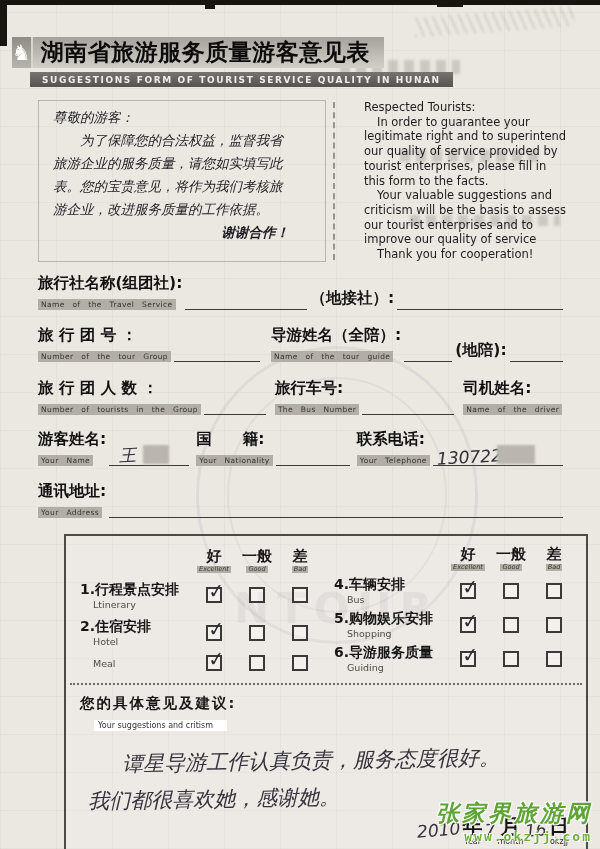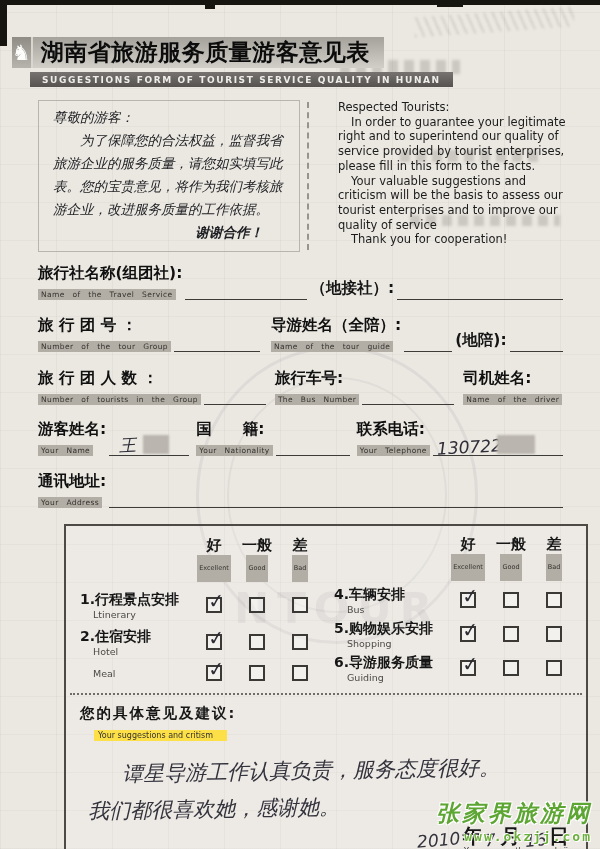--- a/index.html
+++ b/index.html
@@ -44,21 +44,21 @@
   .title-row { display:flex; align-items:stretch; height:31px; margin:37px 0 0 12px; width:355px; }
   .logo { width:46px; background:linear-gradient(#8f8c86,#b7b4ae); display:flex; align-items:center;
           justify-content:center; color:#fdfdfb; font-size:21px; border-right:2px solid #d9d6d0; }
   .title { flex:1; background:linear-gradient(#a5a29c,#d2cfc9); display:flex; align-items:center;
            padding:0 14px 0 8px; font-size:23px; font-weight:bold; letter-spacing:0.5px; color:#0c0c0c; white-space:nowrap; }
   .subtitle { display:inline-block; margin:3px 0 0 30px; background:linear-gradient(#767370,#55524f);
               color:#efeeea; font-size:9px; font-weight:bold; letter-spacing:1.6px; padding:3px 12px 2px; }
 
   
   .notice { display:flex; margin:13px 30px 0 38px; }
-  .notice-cn { width:262px; border:1px solid #b9b5ae; padding:5px 10px 7px 14px;
+  .notice-cn { width:288px; border:1px solid #b9b5ae; padding:5px 10px 7px 14px;
                font-size:13.5px; line-height:1.7; color:#1d1d22; font-style:italic; font-family:"DejaVu Serif","Liberation Serif",serif; }
   .notice-cn .ln1 { text-indent:2em; }
   .notice-cn .ln5 { text-align:right; padding-right:26px; font-weight:bold; }
   .notice-divider { border-left:2px dashed #98948d; margin:2px 7px; }
   .notice-en { flex:1; font-size:11.5px; line-height:1.28; color:#1c1c1c;margin-left:22px; }
   .notice-en div { text-indent:13px; }
   .notice-en .en-h { text-indent:0; }
 
   
   .fields { margin:10px 34px 0 38px; }
@@ -76,33 +76,33 @@
   .hand { position:absolute; bottom:-2px; left:8px; font-style:italic; font-size:17px;
           color:#2f2e38; white-space:nowrap; transform:rotate(-3deg); }
   .redact { position:absolute; bottom:1px; height:19px; background:#bab6af; filter:blur(1px); }
 
   
   .rate-box { margin:16px 12px 0 64px; border:2px solid #4d4a46; padding:9px 12px 4px 14px; background:rgba(255,255,255,0.12); }
   .rate-grid { display:flex; gap:14px; }
   .rgroup { flex:1; display:grid; grid-template-columns:minmax(0,1fr) 40px 46px 40px; row-gap:5px; align-items:center; }
   .colhead { display:flex; flex-direction:column; align-items:center; }
   .colhead .hcn { font-weight:bold; font-size:15px; white-space:nowrap; }
-  .colhead .hen { background:#b2aea6; color:#35332e; font-size:6.5px; line-height:1.1; padding:10px 2px; }
+  .colhead .hen { background:#b2aea6; color:#35332e; font-size:6.5px; line-height:1.1; padding:0 2px;font-style:italic; }
   .item .iline { font-weight:bold; font-size:14px; white-space:nowrap; }
   .item .ien { font-size:9.5px; color:#4c4a46; margin-left:13px; }
   .cbx-cell { display:flex; justify-content:center; }
   .cbox { width:16px; height:16px; border:2px solid #3b3936; position:relative; background:rgba(255,255,255,0.35); }
   .cbox .mark { position:absolute; left:0px; top:-10px; font-size:20px; font-weight:bold;
                 color:#2c2b33; transform:rotate(-6deg); }
 
   .dotline { border-top:2px dotted #6f6c67; margin:10px -8px 8px -10px; }
 
   
   .sug-label .cn { font-weight:bold; font-size:14.5px; letter-spacing:2px; }
-  .sug-label .en { display:inline-block; margin:3px 0 0 14px; background:#fde047; color:#35332e;
+  .sug-label .en { display:inline-block; margin:3px 0 0 14px; background:#ffffff; color:#35332e;
                    font-size:8px; padding:1px 14px 1px 4px; }
   .sug-lines { height:84px; padding:10px 4px 0 8px; }
   .sug-line { font-style:italic; font-size:21px; color:#34333d; line-height:1.75;
               white-space:nowrap; transform:rotate(-1deg); }
   .sug-line.first { margin-left:34px; }
   .dateline { display:flex; justify-content:flex-end; align-items:flex-end; padding:0 4px 3px 0; }
   .hand-num { font-style:italic; font-size:17px; color:#34333d; margin:0 1px 6px; transform:rotate(-5deg); }
   .dunit { display:flex; flex-direction:column; align-items:center; margin:0 1px; }
   .dunit .dcn { font-weight:bold; font-size:20px; line-height:1; }
   .dunit .den { font-size:8px; color:#2e2d2b; margin-top:1px; }

